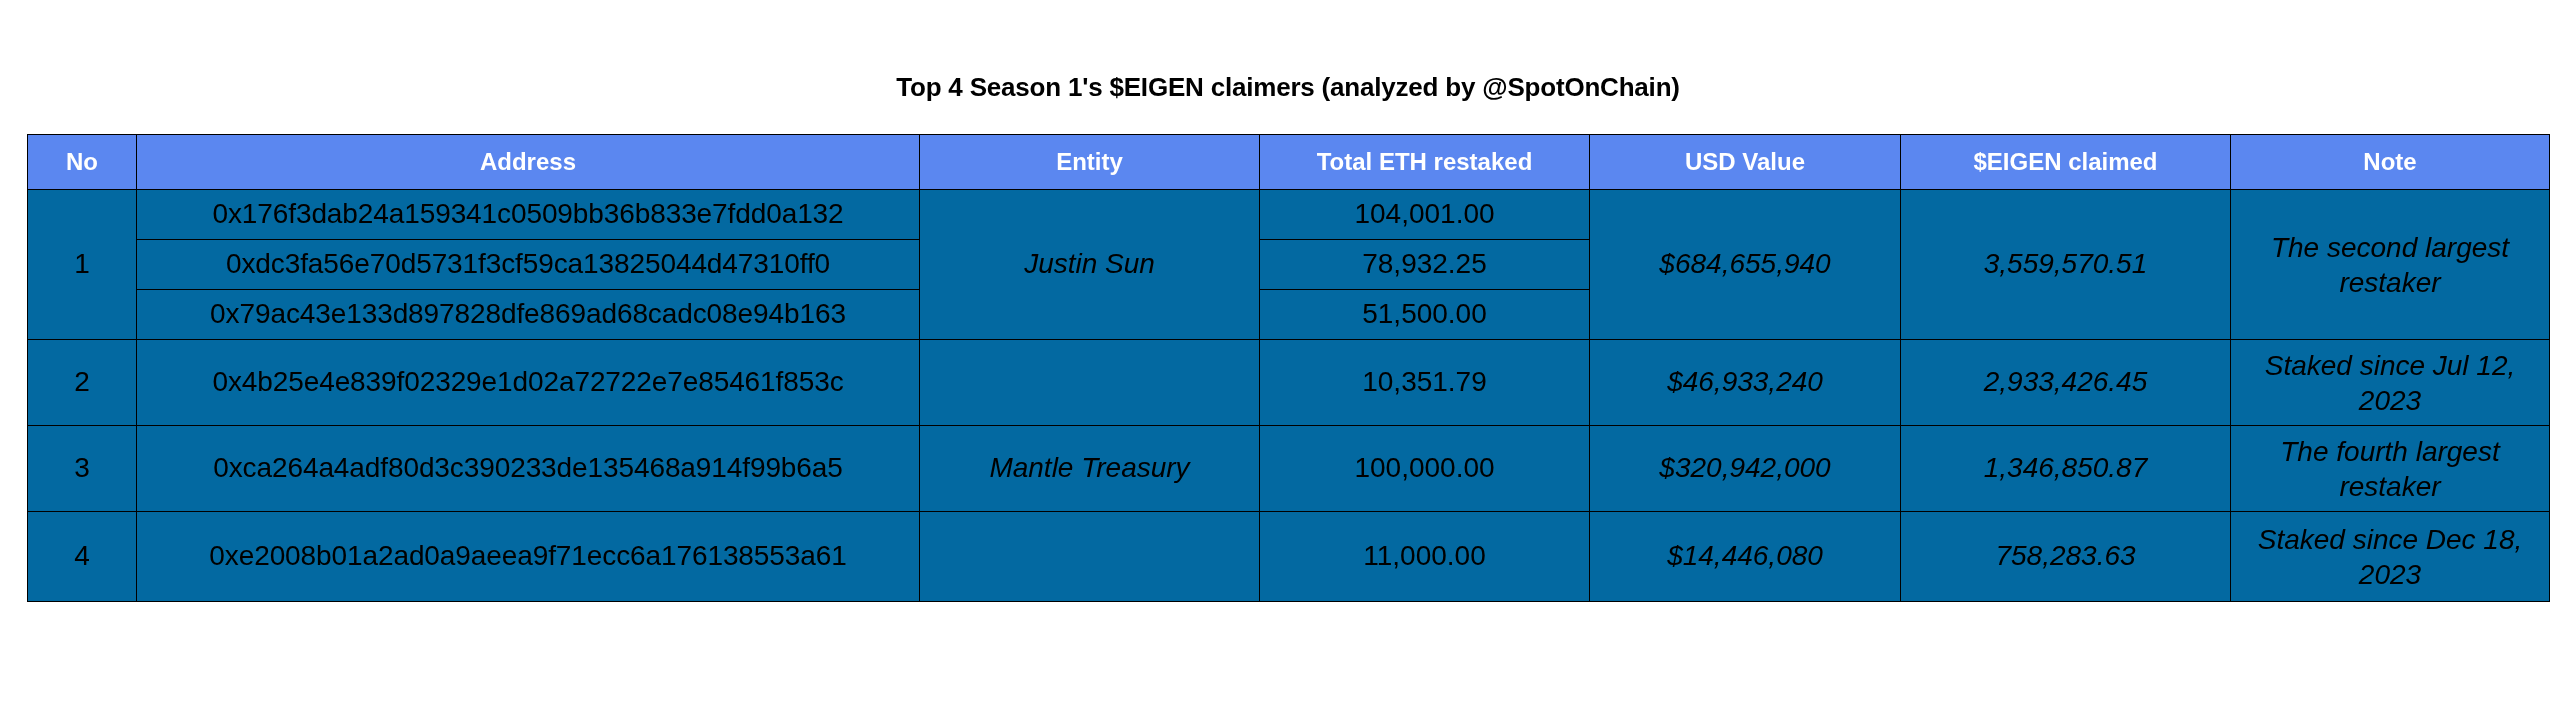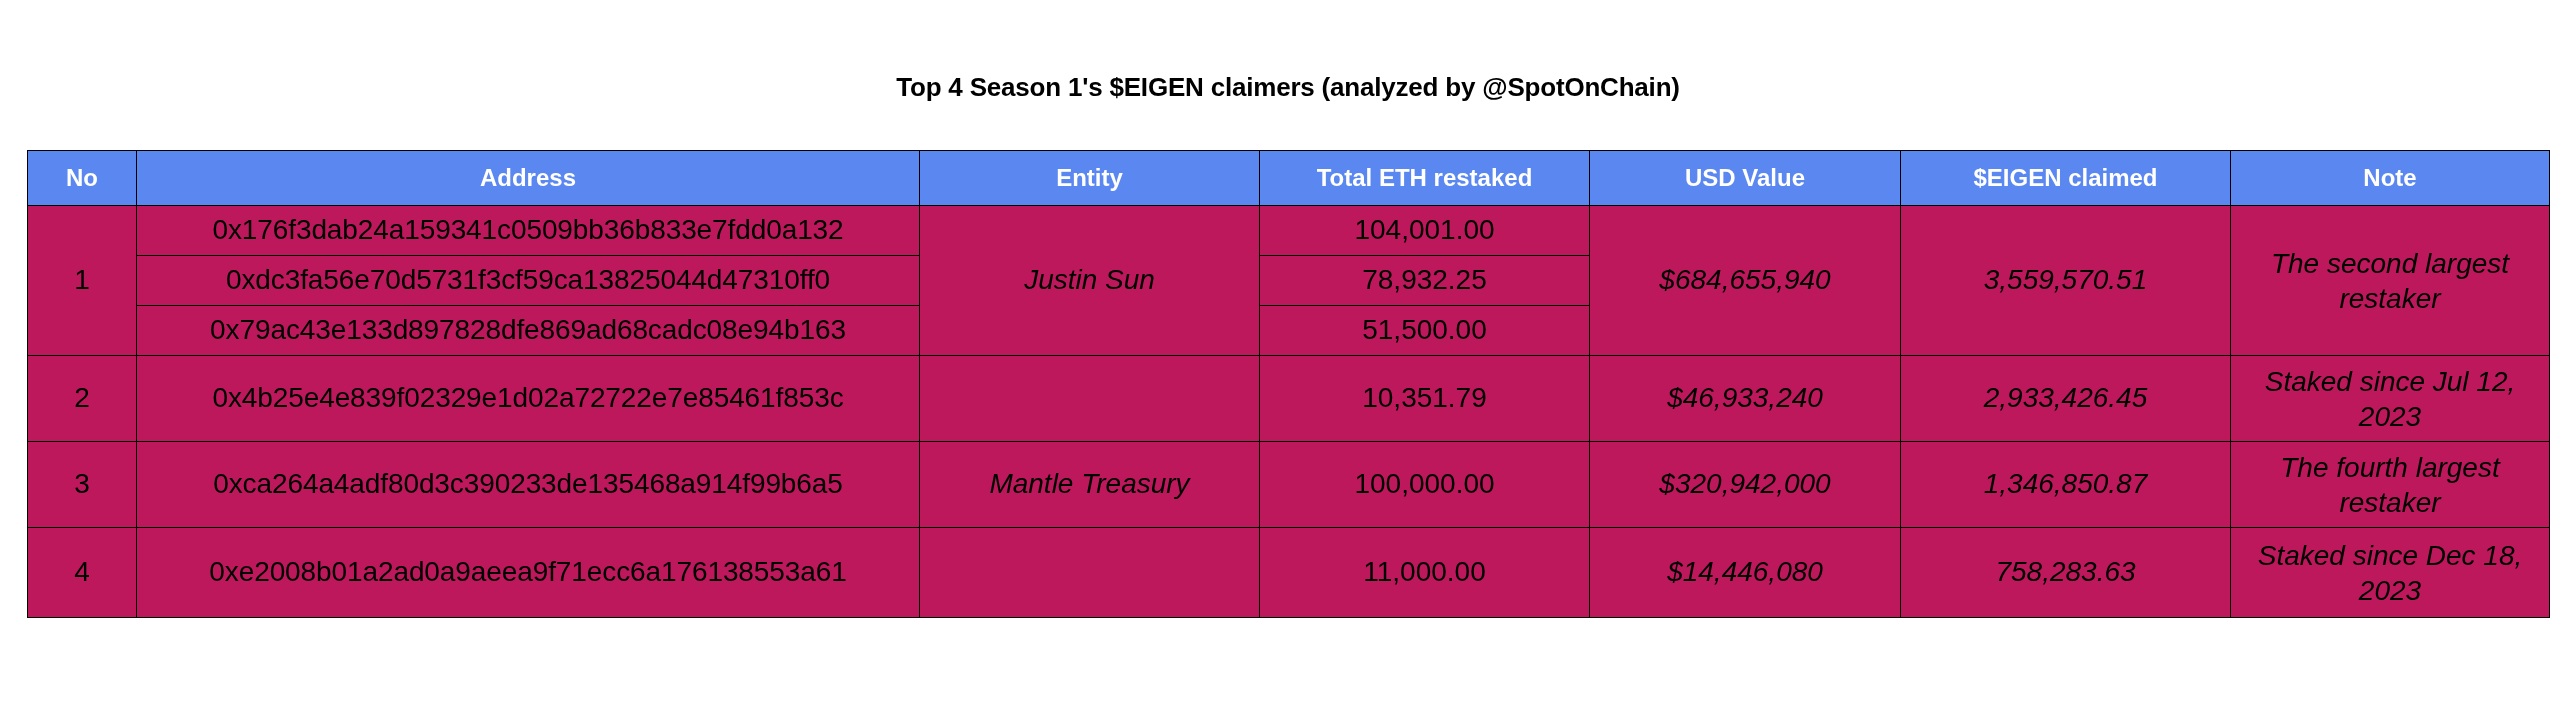--- a/index.html
+++ b/index.html
@@ -36,22 +36,21 @@
   .table-wrap {
     position: absolute;
     top: 134px;
     left: 27px;
     width: 2522px;
   }
   table.data-table {
     border-collapse: collapse;
     table-layout: fixed;
     width: 2522px;
-    background: #be185d;
-    margin-top: 16px;
+    background: #0369a1;
   }
   table.data-table th,
   table.data-table td {
     border: 1.9px solid #000000;
     padding: 0 5.8px;
     vertical-align: middle;
     text-align: center;
     font-size: 28px;
     color: #000000;
     line-height: 1.22;

